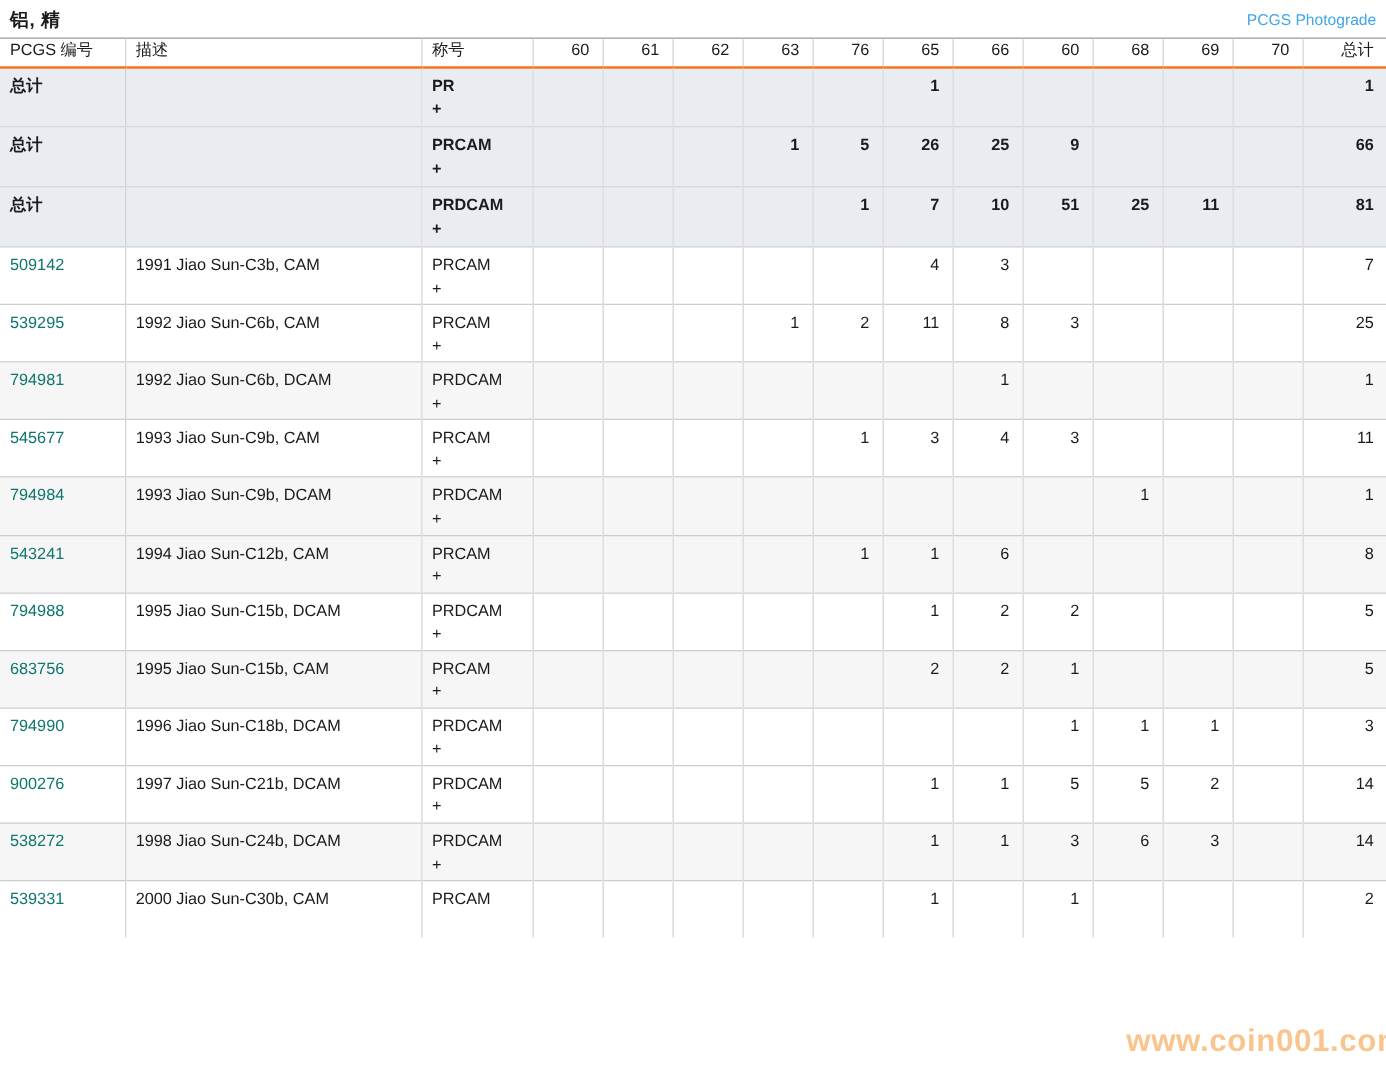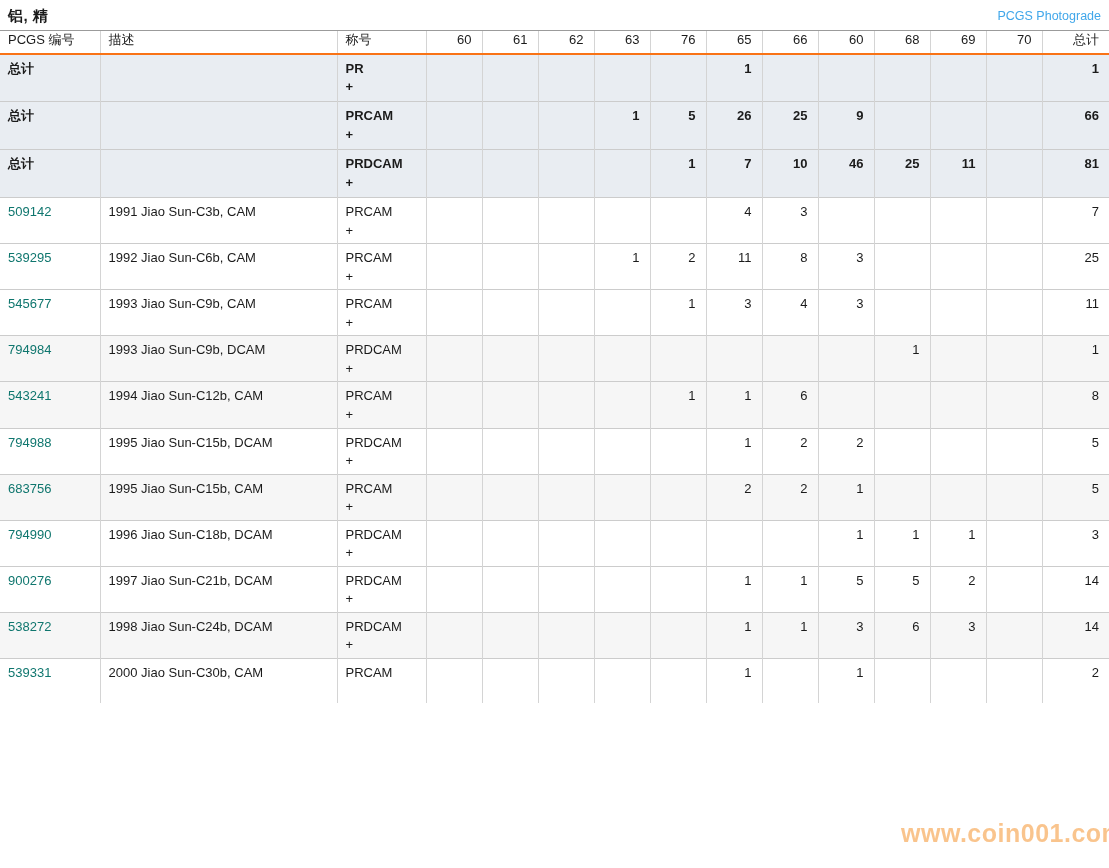--- a/index.html
+++ b/index.html
@@ -139,21 +139,21 @@
           <div>PRDCAM</div>
           <div class="desig-plus">+</div>
         </td>
         <td></td>
         <td></td>
         <td></td>
         <td></td>
         <td>1</td>
         <td>7</td>
         <td>10</td>
-        <td>46</td>
+        <td>51</td>
         <td>25</td>
         <td>11</td>
         <td></td>
         <td>81</td>
       </tr>
       <tr class="">
         <td class="l"><a class="num-link">509142</a></td>
         <td class="l">1991 Jiao Sun-C3b, CAM</td>
         <td class="l">
           <div>PRCAM</div>
@@ -185,20 +185,40 @@
         <td>1</td>
         <td>2</td>
         <td>11</td>
         <td>8</td>
         <td>3</td>
         <td></td>
         <td></td>
         <td></td>
         <td>25</td>
       </tr>
+      <tr class="stripe">
+        <td class="l"><a class="num-link">794981</a></td>
+        <td class="l">1992 Jiao Sun-C6b, DCAM</td>
+        <td class="l">
+          <div>PRDCAM</div>
+          <div class="desig-plus">+</div>
+        </td>
+        <td></td>
+        <td></td>
+        <td></td>
+        <td></td>
+        <td></td>
+        <td></td>
+        <td>1</td>
+        <td></td>
+        <td></td>
+        <td></td>
+        <td></td>
+        <td>1</td>
+      </tr>
       <tr class="">
         <td class="l"><a class="num-link">545677</a></td>
         <td class="l">1993 Jiao Sun-C9b, CAM</td>
         <td class="l">
           <div>PRCAM</div>
           <div class="desig-plus">+</div>
         </td>
         <td></td>
         <td></td>
         <td></td>

